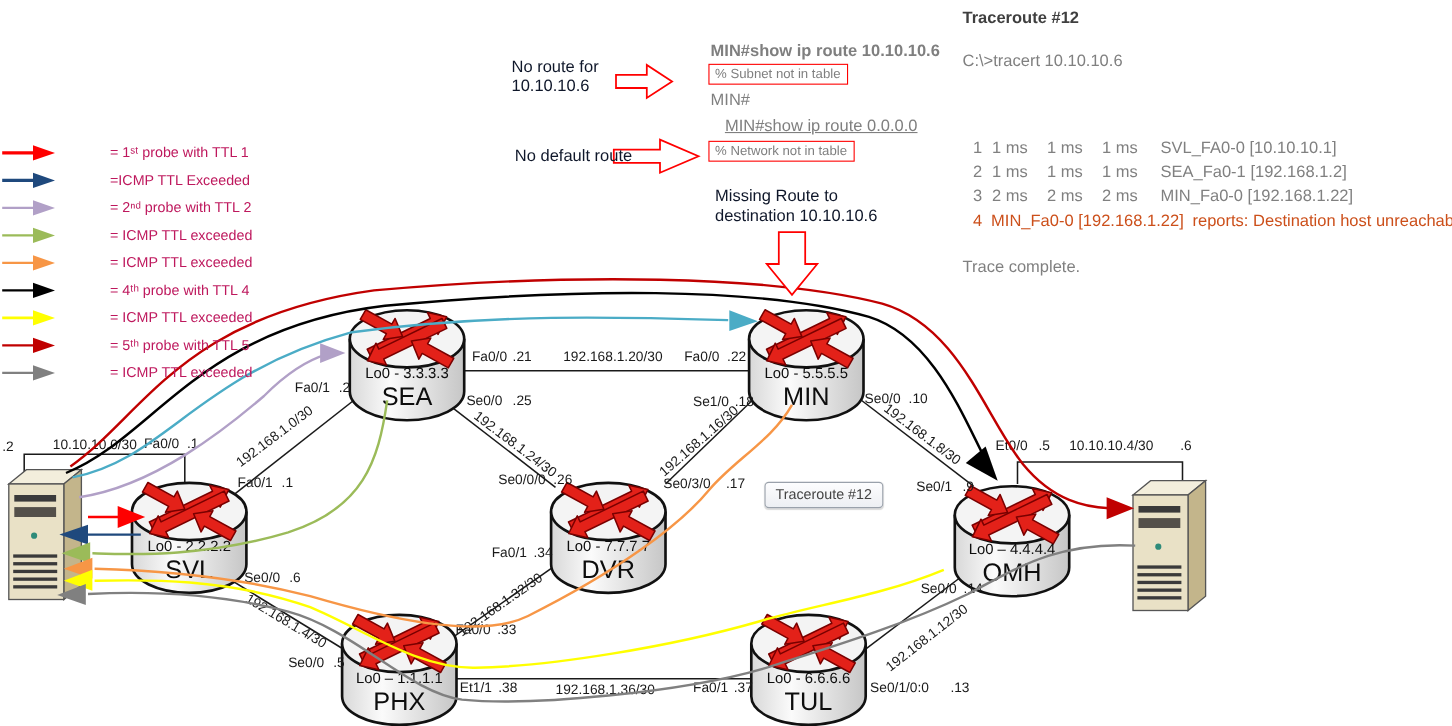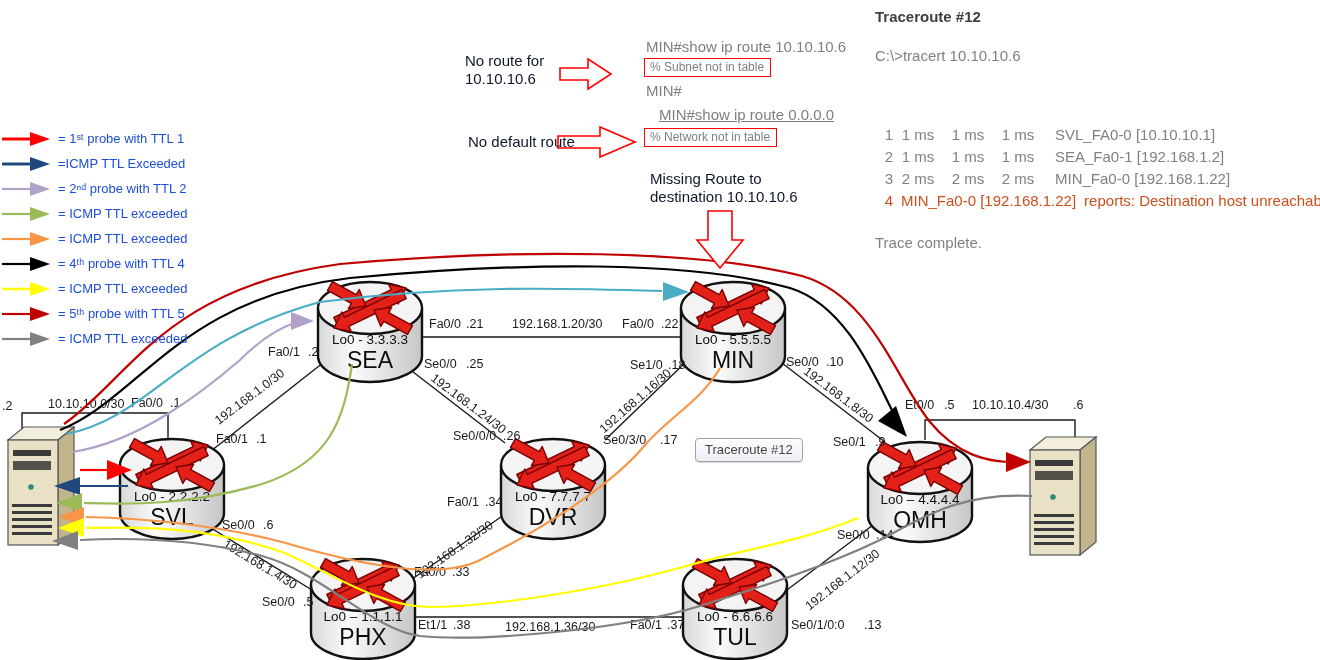--- a/index.html
+++ b/index.html
@@ -4,21 +4,21 @@
 <style>
   html,body{margin:0;padding:0;background:#ffffff;}
   body{width:1320px;height:660px;position:relative;overflow:hidden;
        font-family:"Liberation Sans","DejaVu Sans",sans-serif;}
   #diagram{position:absolute;left:0;top:0;z-index:1;}
   .abs{position:absolute;z-index:2;}
   
   #legend{left:0px;top:126px;width:220px;}
   .lrow{height:25px;display:flex;align-items:center;}
   .lrow svg{flex:0 0 52px;margin-right:6px;}
-  .llabel{font-size:13px;color:#1d4ed8;white-space:nowrap;}
+  .llabel{font-size:13px;color:#be185d;white-space:nowrap;margin-left:42px;}
   
   .cli-line{position:absolute;font-size:15px;color:#7f7f7f;white-space:nowrap;}
   .cli-box{position:absolute;font-size:12px;color:#7f7f7f;border:1px solid #ff0000;
            padding:1px 6px 2px 5px;white-space:nowrap;background:#fff;}
   
   .red-note{position:absolute;font-size:15px;color:#0f172a;line-height:18px;white-space:nowrap;}
   
   #badge{left:695px;top:438px;font-size:13px;color:#444;
          border:1px solid #9aa1ab;border-radius:4px;padding:3px 9px 4px 9px;
          background:linear-gradient(#fdfdfe,#edeff3);box-shadow:0 1px 1px rgba(0,0,0,.15);}
@@ -307,21 +307,21 @@
   <div>No route for</div>
   <div>10.10.10.6</div>
 </div>
 <div class="red-note abs" style="left:468px;top:133px;">No default route</div>
 <div class="red-note abs" style="left:650px;top:170px;">
   <div>Missing Route to</div>
   <div>destination 10.10.10.6</div>
 </div>
 
 <div>
-  <div class="cli-line abs" style="left:646px;top:38px;">MIN#show ip route 10.10.10.6</div>
+  <div class="cli-line abs" style="left:646px;top:38px;font-weight:bold;">MIN#show ip route 10.10.10.6</div>
   <div class="cli-box abs" style="left:644px;top:58px;">% Subnet not in table</div>
   <div class="cli-line abs" style="left:646px;top:82px;">MIN#</div>
   <div class="cli-line abs" style="left:659px;top:106px;text-decoration:underline;">MIN#show ip route 0.0.0.0</div>
   <div class="cli-box abs" style="left:644px;top:128px;text-align:center;">% Network not in table</div>
 </div>
 
 <div id="badge" class="abs">Traceroute #12</div>
 
 <div id="trace-panel" class="abs">
   <div class="t" id="tp-title">Traceroute #12</div>

